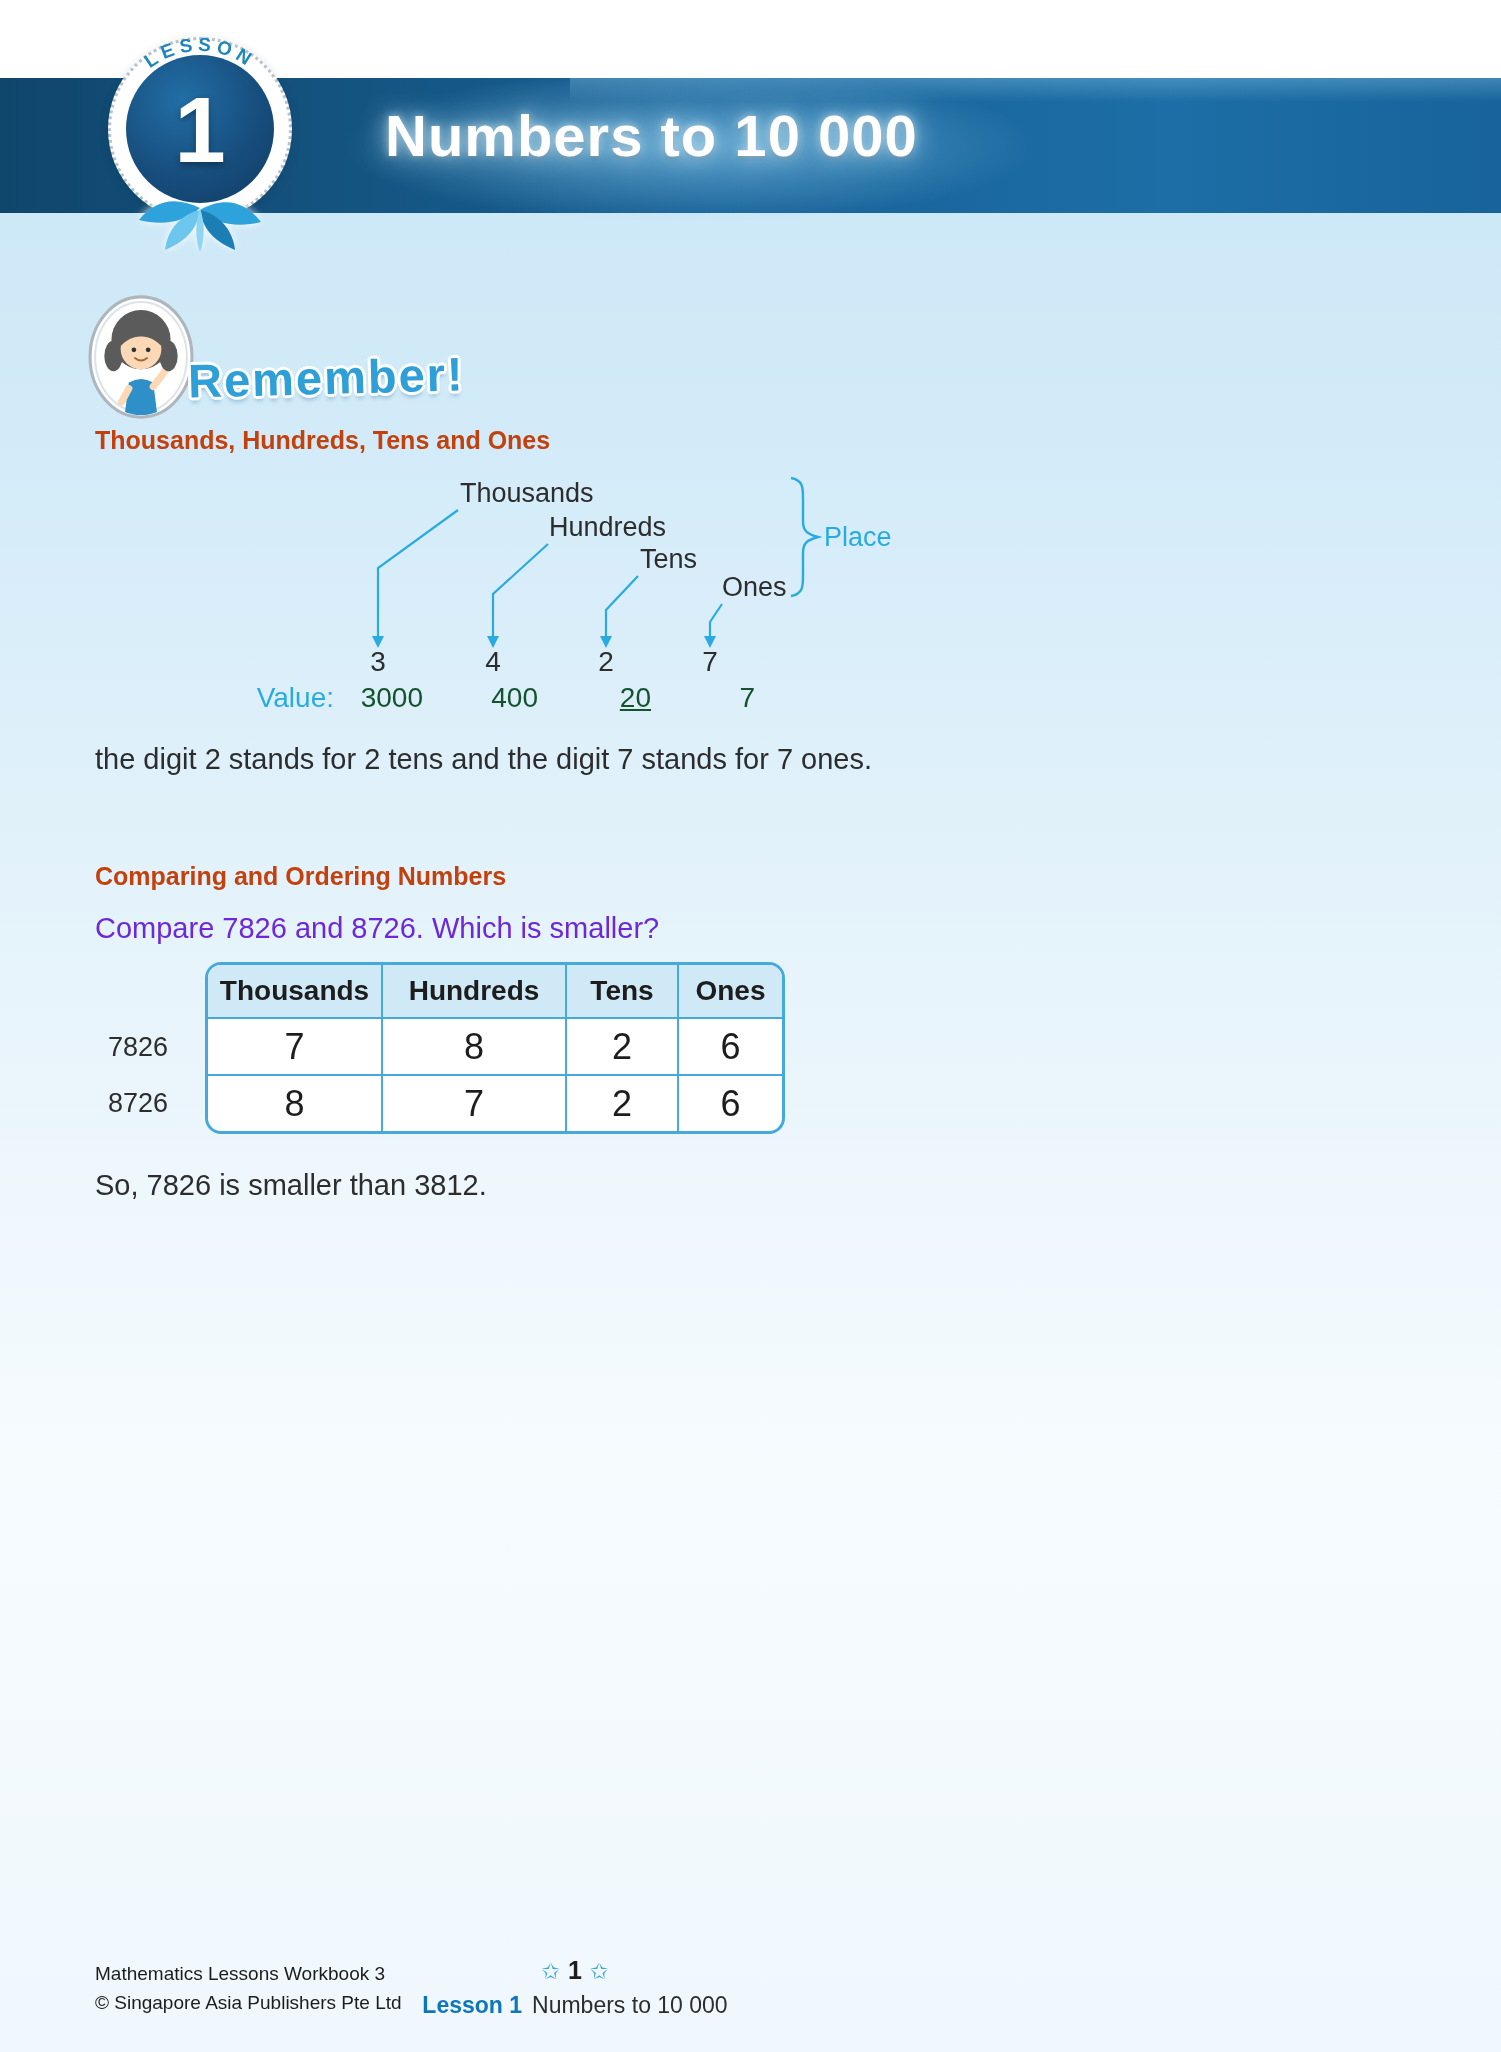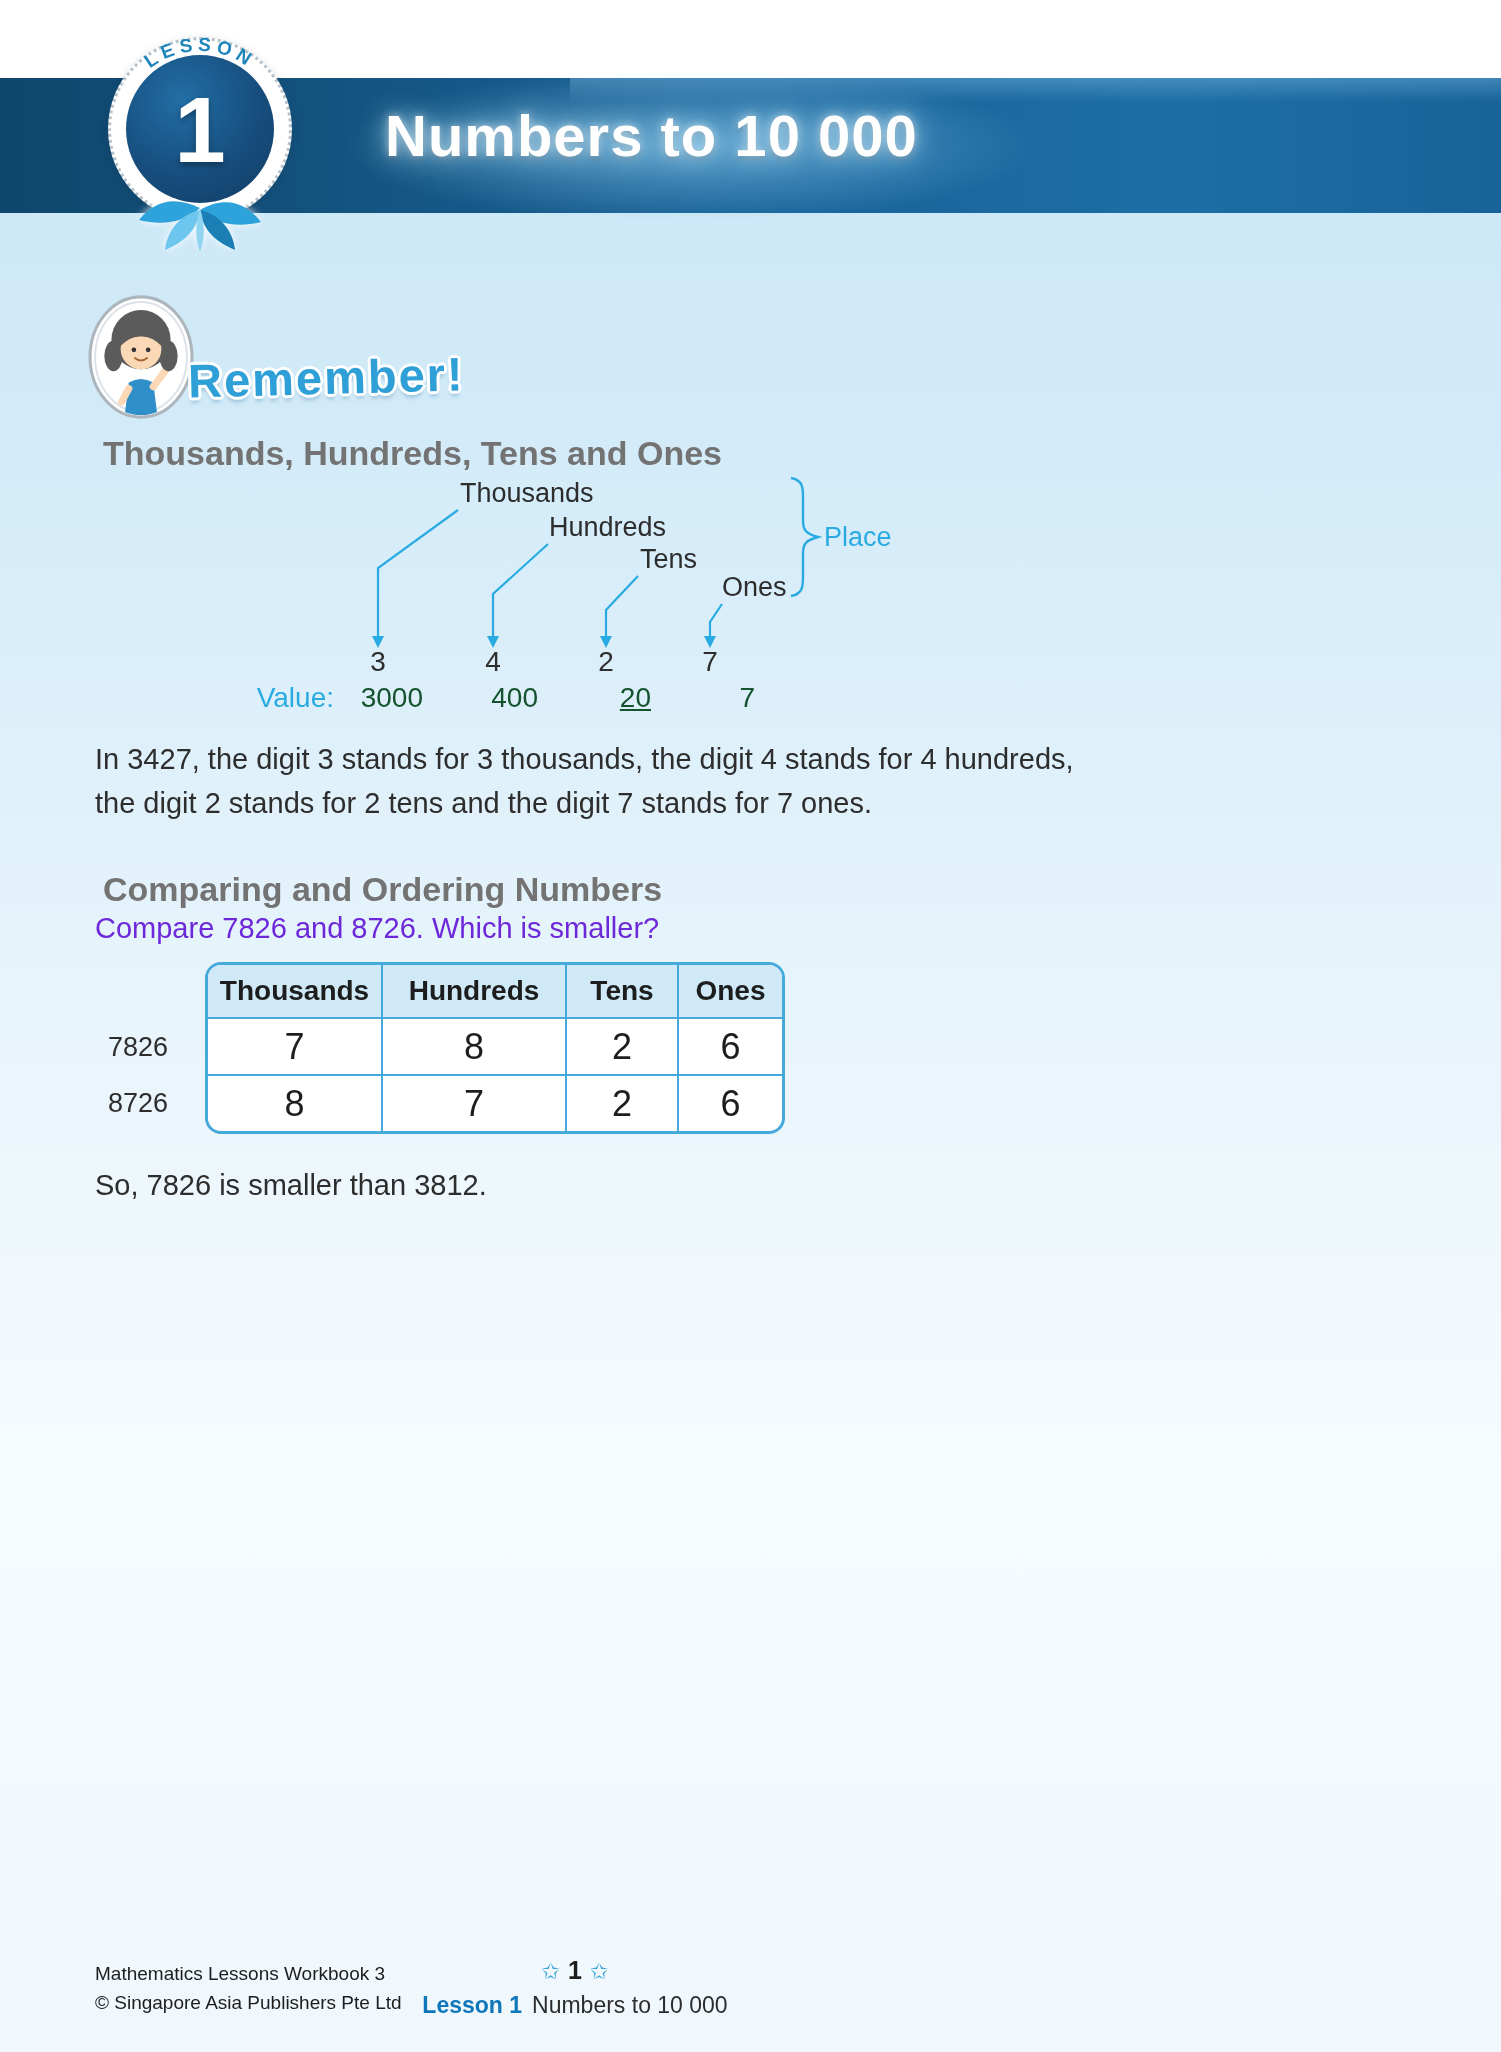--- a/index.html
+++ b/index.html
@@ -29,21 +29,21 @@
   .badge-arc{position:absolute;left:0;top:0;width:190px;height:190px;}
   .badge-leaves{position:absolute;left:0;top:146px;width:190px;height:86px;
         filter:drop-shadow(0 0 4px rgba(255,255,255,.9));}
   
   .mascot{position:absolute;left:88px;top:294px;width:106px;height:126px;}
   .remember-text{position:absolute;left:188px;top:350px;font-size:47px;font-weight:800;
         letter-spacing:2px;color:#2f9fd8;transform:rotate(-1.5deg);
         text-shadow:-2px -2px 0 #fff,2px -2px 0 #fff,-2px 2px 0 #fff,2px 2px 0 #fff,
                     -3px 0 0 #fff,3px 0 0 #fff,0 -3px 0 #fff,0 3px 0 #fff,
                     0 5px 4px rgba(30,100,150,.35);}
-  .sec-title{position:absolute;left:95px;margin:8px;font-size:34px;font-weight:bold;color:#737373;}
+  .sec-title{position:absolute;left:95px;margin:0;font-size:25px;font-weight:bold;color:#c2410c;}
   .sec1{top:426px;}
   .sec2{top:862px;}
   
   .diagram{position:absolute;left:0;top:470px;width:920px;height:252px;}
   .dlabel{position:absolute;font-size:27px;color:#2d2d2d;white-space:nowrap;}
   .dl0{left:460px;top:8px;} .dl1{left:549px;top:42px;} .dl2{left:640px;top:74px;} .dl3{left:722px;top:102px;}
   .arrows{position:absolute;left:0;top:0;width:920px;height:252px;}
   .digit{position:absolute;top:176px;width:44px;text-align:center;font-size:28px;color:#2d2d2d;}
   .dg0{left:356px;} .dg1{left:471px;} .dg2{left:584px;} .dg3{left:688px;}
   .val{position:absolute;top:212px;width:90px;text-align:right;font-size:28px;color:#14532d;}
@@ -172,21 +172,20 @@
     <span class="val v2">20</span>
     <span class="val v3">7</span>
 
     <svg class="brace" viewBox="0 0 38 124">
       <path d="M5,2 C17,4 17,12 17,22 L17,45 C17,55 21,58 32,61 C21,64 17,67 17,77 L17,100 C17,110 17,118 5,120" stroke="#29abe2" stroke-width="2.4" fill="none"></path>
     </svg>
     <span class="place-label">Place</span>
   </div>
 
   <p class="para">
-    <span>In 3427, the digit 3 stands for 3 thousands, the digit 4 stands for 4 hundreds,</span>
     <span>the digit 2 stands for 2 tens and the digit 7 stands for 7 ones.</span>
   </p>
 
   <h2 class="sec-title sec2">Comparing and Ordering Numbers</h2>
   <p class="question">Compare 7826 and 8726. Which is smaller?</p>
 
   <span class="row-label rl0">7826</span>
   <span class="row-label rl1">8726</span>
 
   <div class="pv-table">

